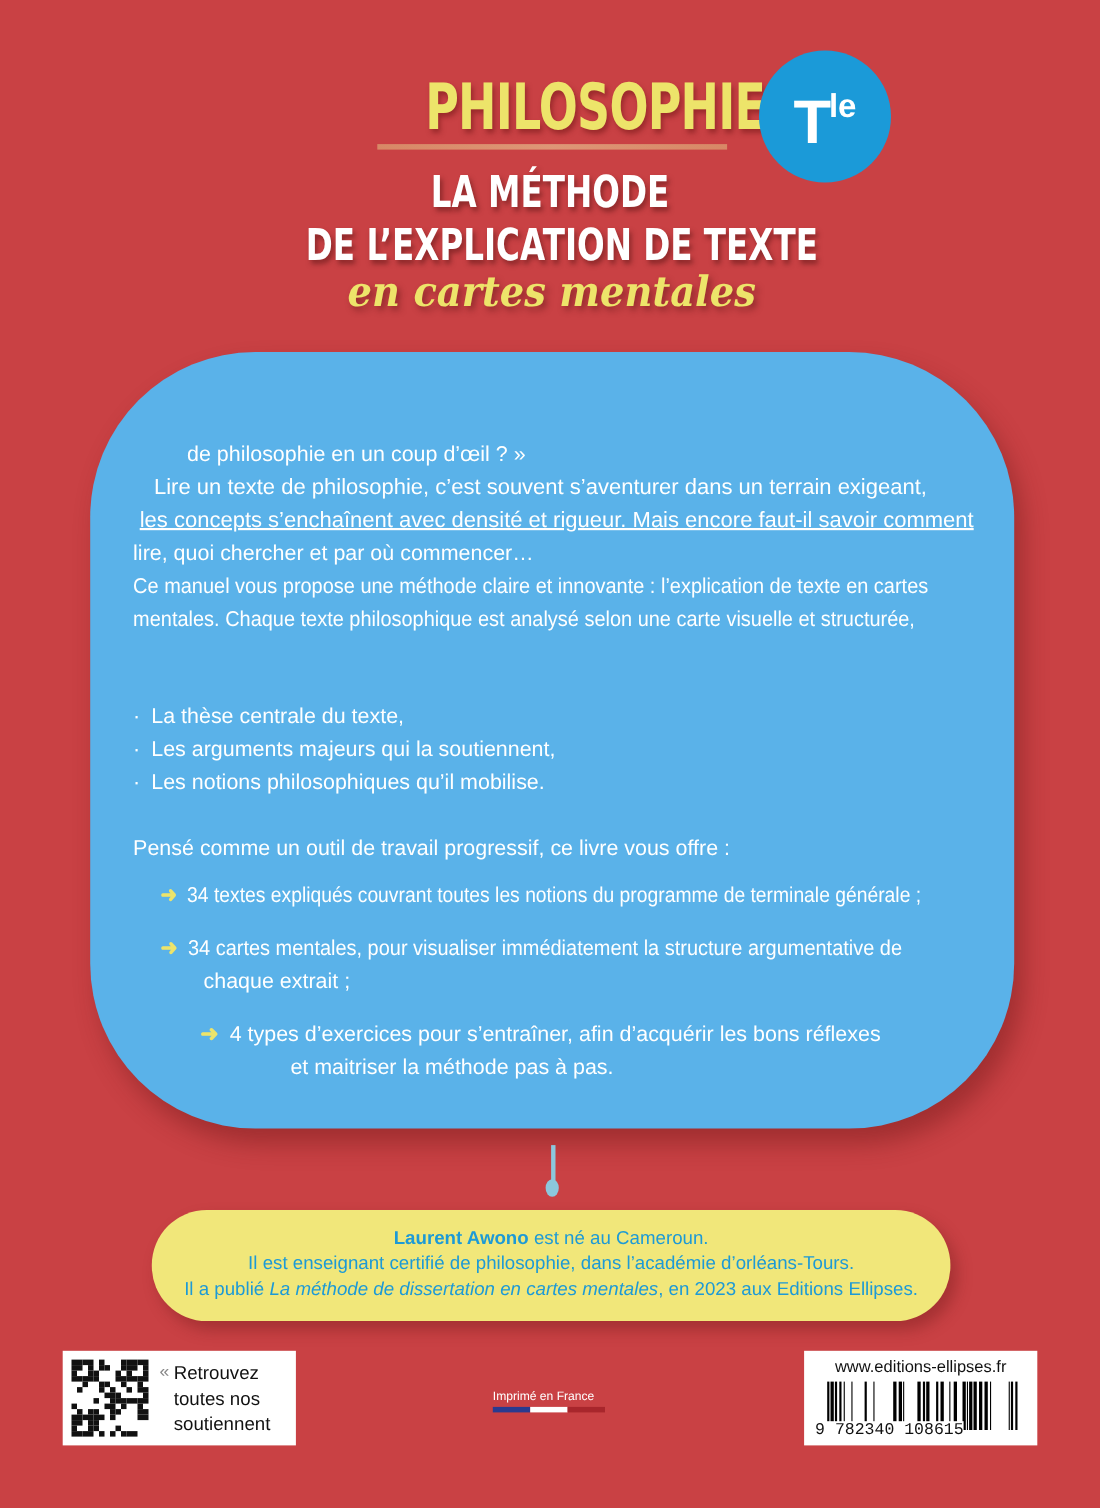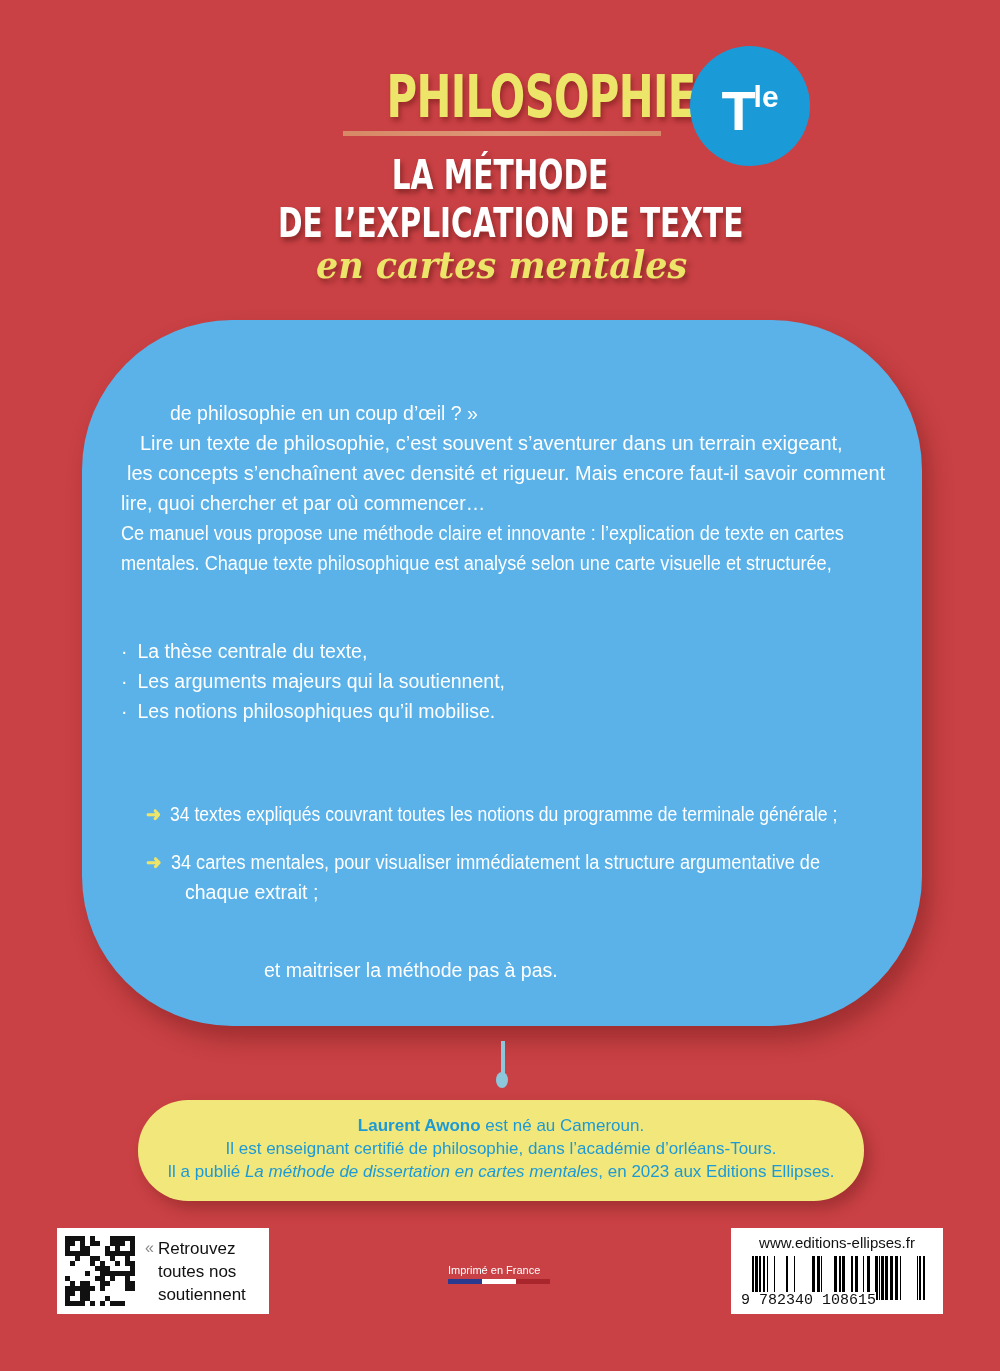--- a/index.html
+++ b/index.html
@@ -148,45 +148,49 @@
   </div>
 
   <div class="subtitle l1">LA MÉTHODE</div>
   <div class="subtitle l2">DE L’EXPLICATION DE TEXTE</div>
   <div class="subtitle-script">en cartes mentales</div>
 
   <div class="panel"></div>
 
   <div class="panel-line" style="left:170px; top:398px;">de philosophie en un coup d’œil ? »</div>
   <div class="panel-line" style="left:140px; top:428px; font-size:20px;">Lire un texte de philosophie, c’est souvent s’aventurer dans un terrain exigeant,</div>
-  <div class="panel-line" style="left:127px; top:458px; font-size:20px;">les concepts s’enchaînent avec densité et rigueur. Mais encore faut-il savoir comment</div>
+  <div class="panel-line" style="left:127px; top:458px; font-size:20px;text-decoration:underline;">les concepts s’enchaînent avec densité et rigueur. Mais encore faut-il savoir comment</div>
   <div class="panel-line" style="left:121px; top:488px;">lire, quoi chercher et par où commencer…</div>
   <div class="panel-line" style="left:121px; top:518px; transform:scaleX(0.93);">Ce manuel vous propose une méthode claire et innovante : l’explication de texte en cartes</div>
   <div class="panel-line" style="left:121px; top:548px; transform:scaleX(0.93);">mentales. Chaque texte philosophique est analysé selon une carte visuelle et structurée,</div>
 
   <div class="panel-line" style="left:121px; top:636px;">
     <span class="bullet">·</span><span>La thèse centrale du texte,</span>
   </div>
   <div class="panel-line" style="left:121px; top:666px;">
     <span class="bullet">·</span><span>Les arguments majeurs qui la soutiennent,</span>
   </div>
   <div class="panel-line" style="left:121px; top:696px;">
     <span class="bullet">·</span><span>Les notions philosophiques qu’il mobilise.</span>
   </div>
 
+  <div class="panel-line" style="left:121px; top:756px;">Pensé comme un outil de travail progressif, ce livre vous offre :</div>
 
   <div class="panel-line" style="left:146px; top:799px; transform:scaleX(0.9);">
     <span class="arrow">➜</span><span>34 textes expliqués couvrant toutes les notions du programme de terminale générale ;</span>
   </div>
 
   <div class="panel-line" style="left:146px; top:847px; transform:scaleX(0.93);">
     <span class="arrow">➜</span><span>34 cartes mentales, pour visualiser immédiatement la structure argumentative de</span>
   </div>
   <div class="panel-line" style="left:185px; top:877px;">chaque extrait ;</div>
 
+  <div class="panel-line" style="left:182px; top:925px;">
+    <span class="arrow">➜</span><span>4 types d’exercices pour s’entraîner, afin d’acquérir les bons réflexes</span>
+  </div>
   <div class="panel-line" style="left:264px; top:955px;">et maitriser la méthode pas à pas.</div>
 
   <div class="connector-line"></div>
   <div class="connector-dot"></div>
 
   <div class="author-box">
     <div class="author-line">
       <span class="author-name">Laurent Awono</span><span> est né au Cameroun.</span>
     </div>
     <div class="author-line">Il est enseignant certifié de philosophie, dans l’académie d’orléans-Tours.</div>

